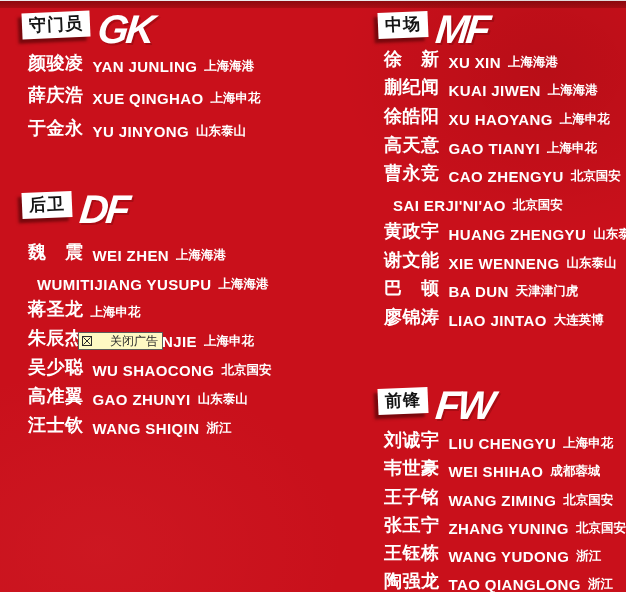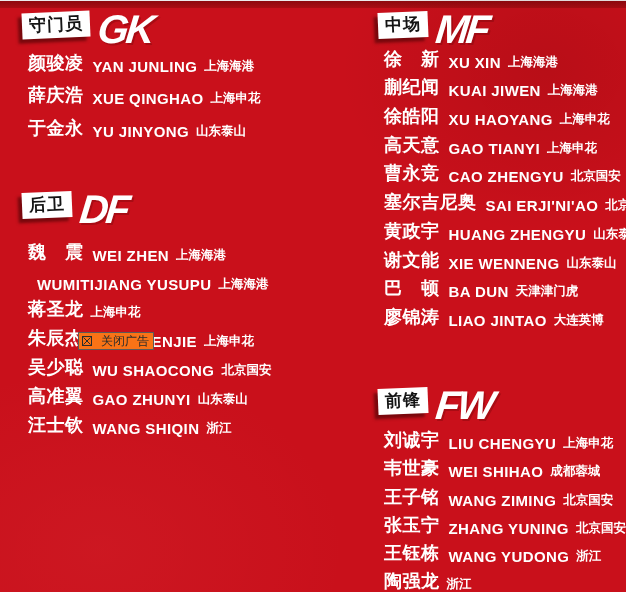--- a/index.html
+++ b/index.html
@@ -53,22 +53,22 @@
   .sec-df .row{height:28.8px;}
   .sec-mf .row{height:28.7px;}
   .sec-fw .row{height:28.2px;}
 
   .p-name{font-size:18px;font-weight:bold;white-space:pre;letter-spacing:0.5px;}
   .p-pinyin{font-size:15px;font-weight:bold;margin-left:9px;letter-spacing:0.4px;}
   .p-club{font-size:12.5px;font-weight:bold;margin-left:7px;}
 
   .close-ad{
     position:absolute;left:78px;top:332px;
-    display:inline-flex;align-items:center;gap:9px;
-    background:#f97316;border:1px solid #5a5a5a;
+    display:inline-flex;align-items:center;gap:18px;
+    background:#fef9c3;border:1px solid #5a5a5a;
     color:#2b2b2b;font-size:12px;line-height:1;
     padding:2px 4px 2px 3px;cursor:pointer;
     font-weight:normal;
   }
   .close-ad svg{display:block;}
 </style>
 </head>
 <body>
 
 <div class="stage">
@@ -168,21 +168,20 @@
     <span class="p-name">高天意</span>
     <span class="p-pinyin">GAO TIANYI</span>
     <span class="p-club">上海申花</span>
   </div>
         <div class="row">
     <span class="p-name">曹永竞</span>
     <span class="p-pinyin">CAO ZHENGYU</span>
     <span class="p-club">北京国安</span>
   </div>
         <div class="row">
-    <span class="p-name">塞尔吉尼奥</span>
     <span class="p-pinyin">SAI ERJI'NI'AO</span>
     <span class="p-club">北京国安</span>
   </div>
         <div class="row">
     <span class="p-name">黄政宇</span>
     <span class="p-pinyin">HUANG ZHENGYU</span>
     <span class="p-club">山东泰山</span>
   </div>
         <div class="row">
     <span class="p-name">谢文能</span>
@@ -228,20 +227,21 @@
     <span class="p-pinyin">ZHANG YUNING</span>
     <span class="p-club">北京国安</span>
   </div>
         <div class="row">
     <span class="p-name">王钰栋</span>
     <span class="p-pinyin">WANG YUDONG</span>
     <span class="p-club">浙江</span>
   </div>
         <div class="row">
     <span class="p-name">陶强龙</span>
+    <span class="p-pinyin">TAO QIANGLONG</span>
     <span class="p-club">浙江</span>
   </div>
       </div>
   </div>
 
   <div class="close-ad">
     <svg width="10" height="10" viewBox="0 0 10 10">
       <rect x="0.5" y="0.5" width="9" height="9" fill="none" stroke="#2b2b2b" stroke-width="1"></rect>
       <line x1="1.5" y1="1.5" x2="8.5" y2="8.5" stroke="#2b2b2b" stroke-width="1"></line>
       <line x1="8.5" y1="1.5" x2="1.5" y2="8.5" stroke="#2b2b2b" stroke-width="1"></line>

